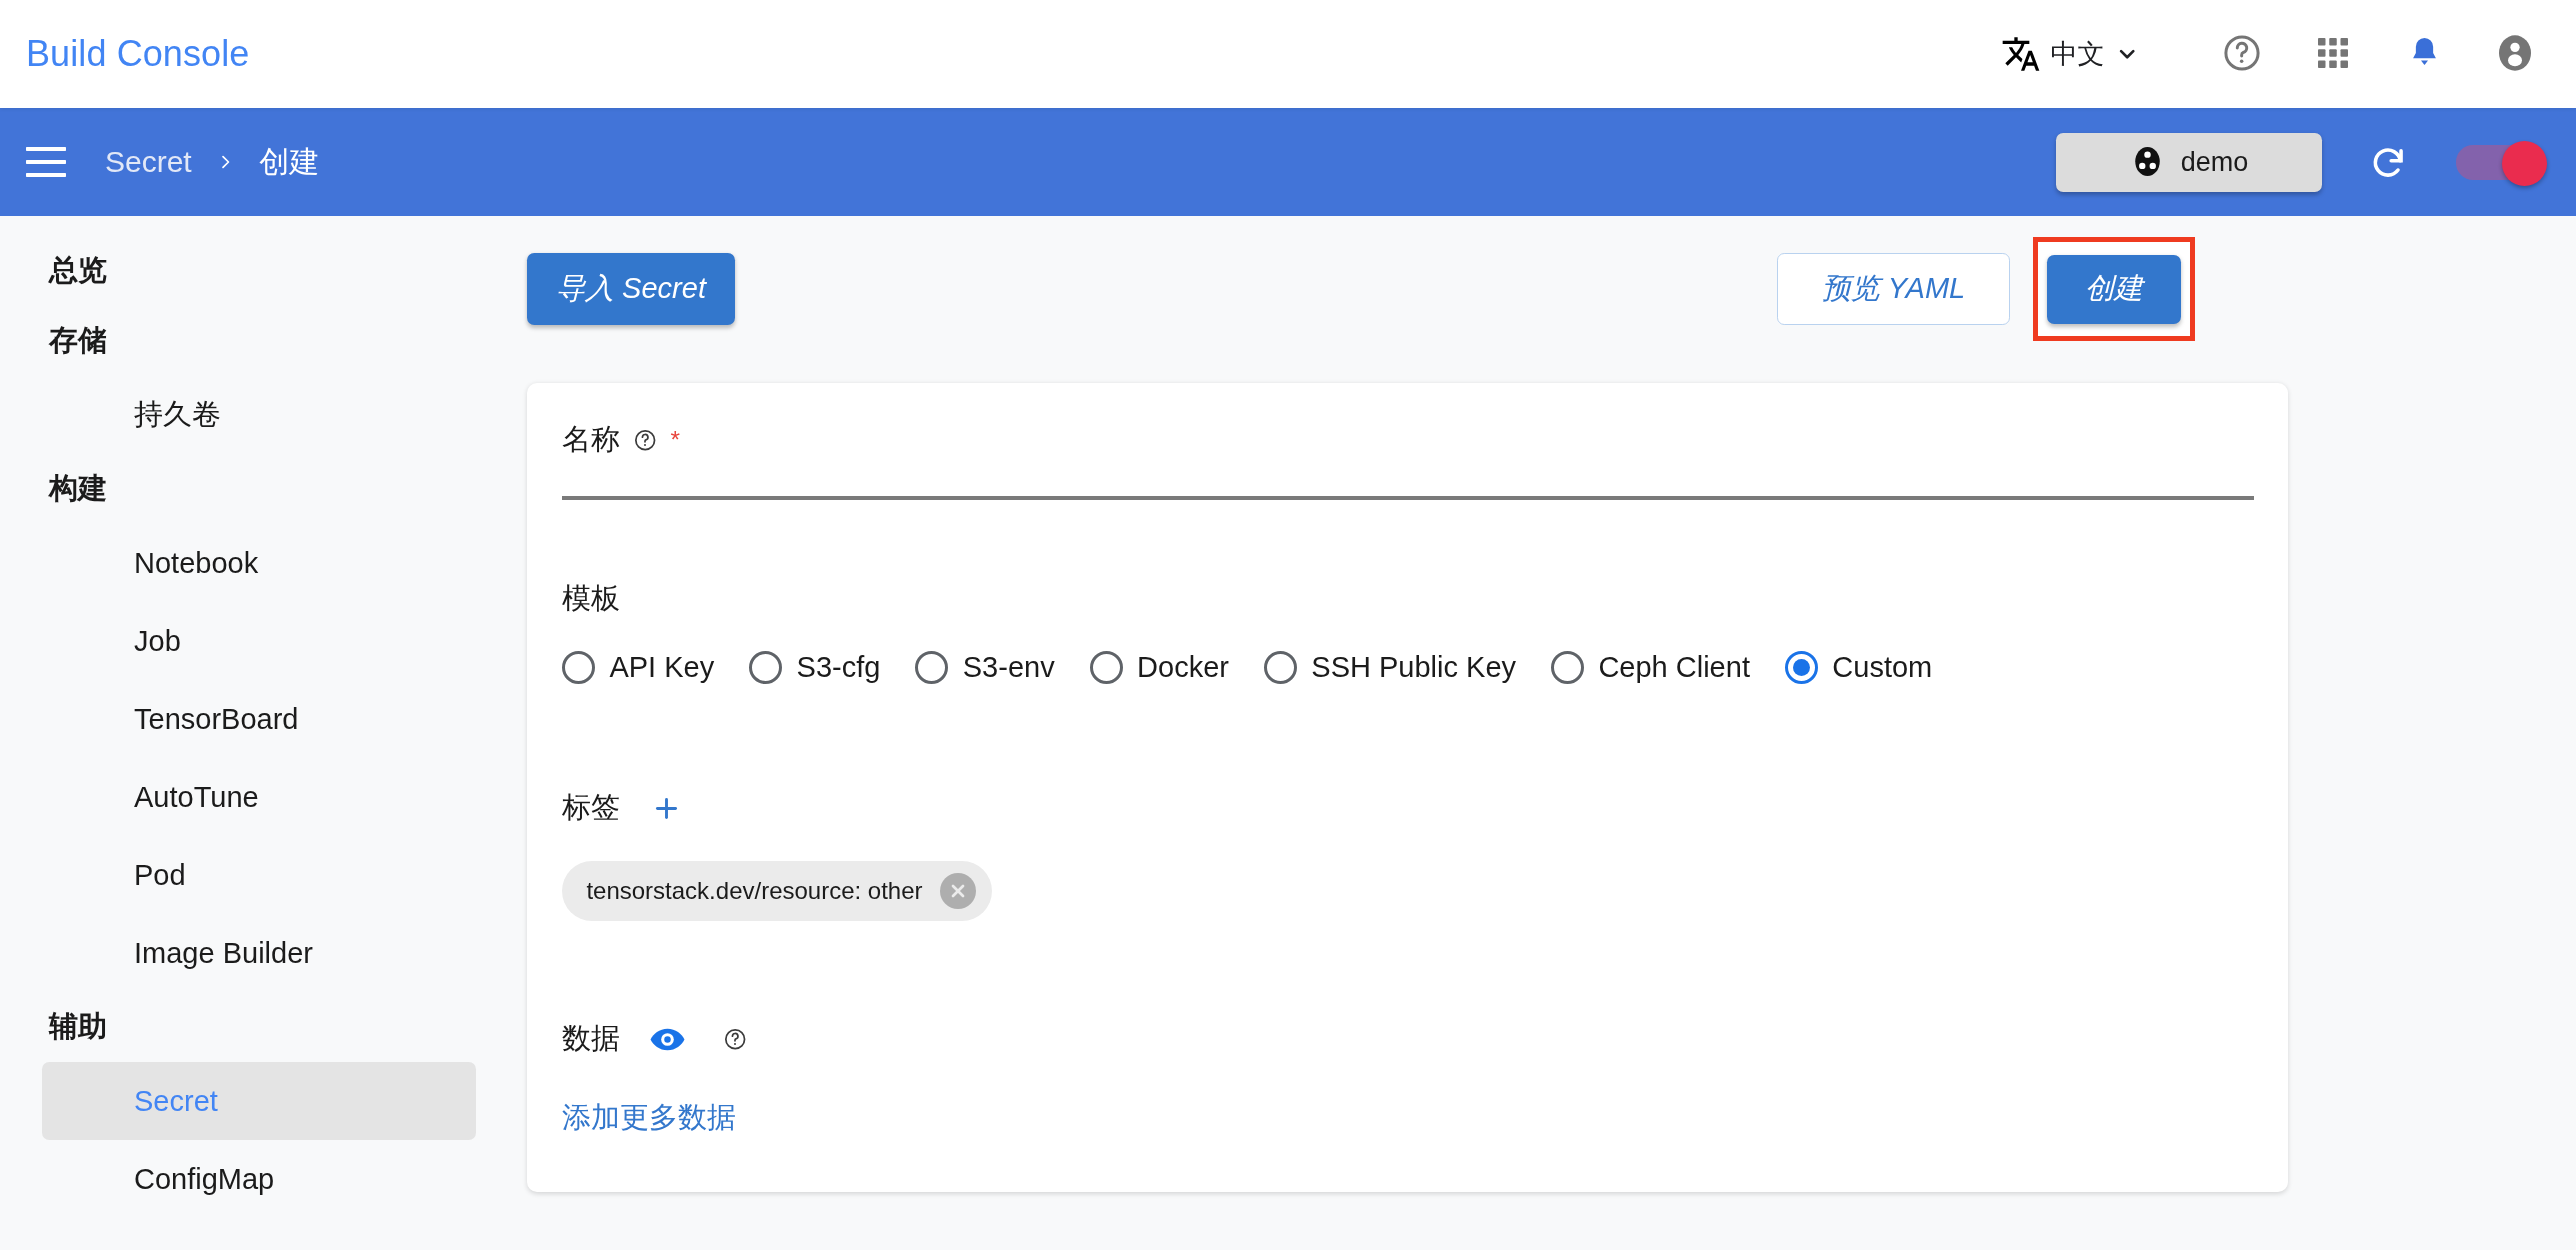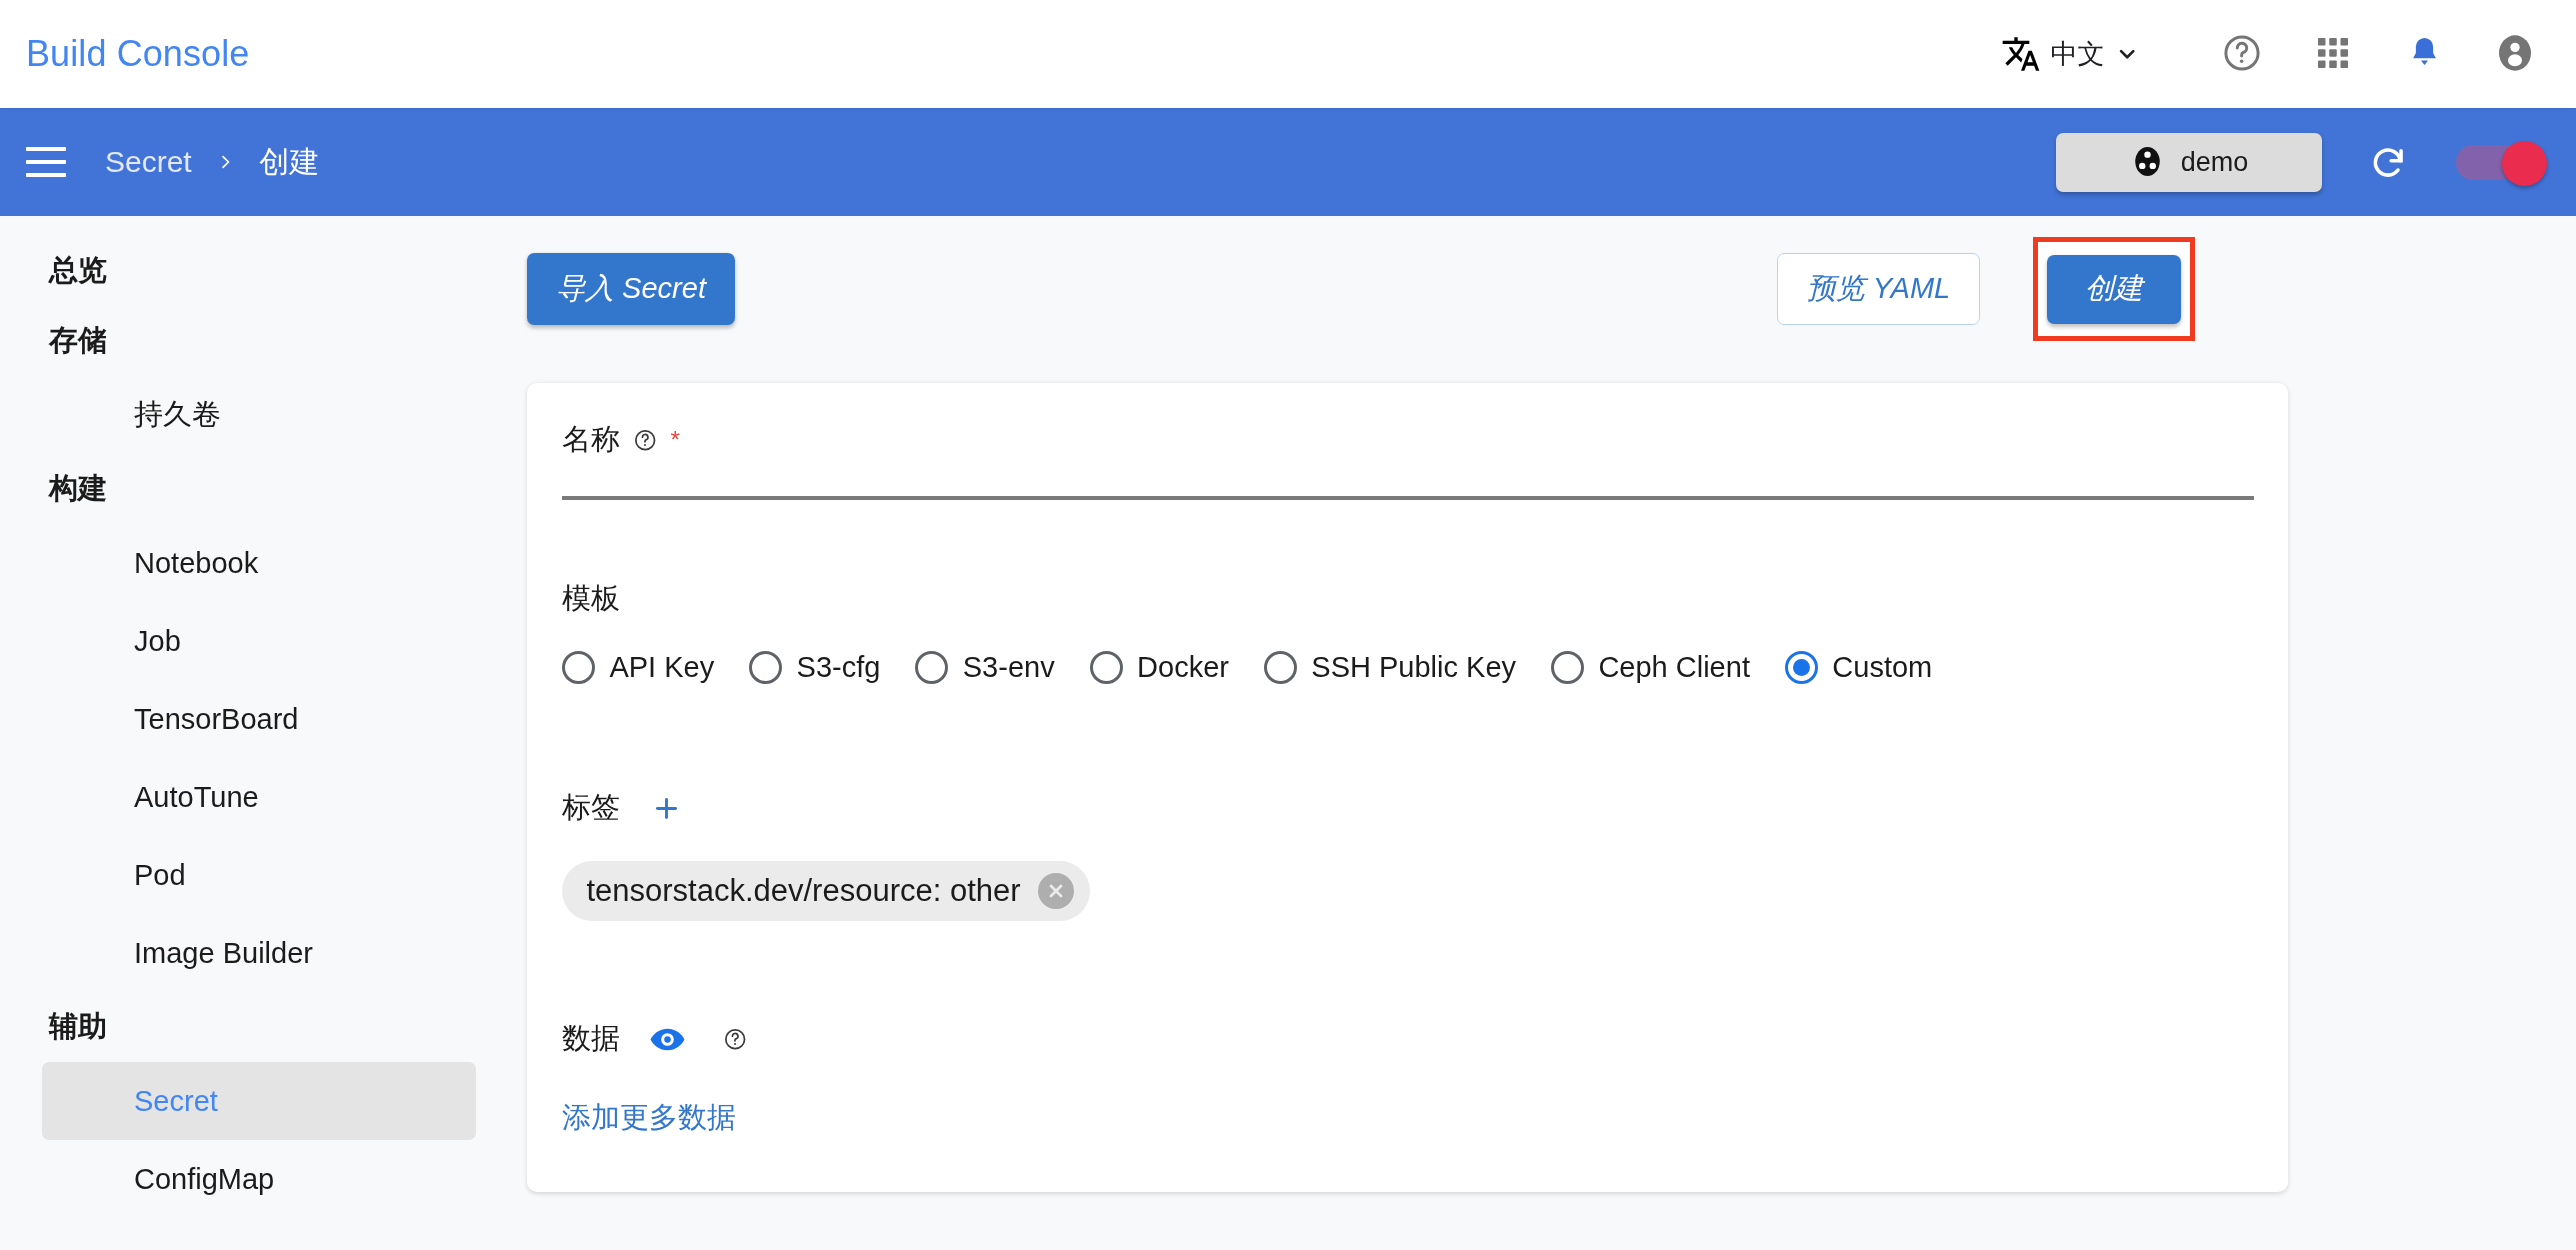--- a/index.html
+++ b/index.html
@@ -113,21 +113,21 @@
   }
   .btn-import {
     position:absolute; left: 24px; top: 7.2px;
     width: 208px; height: 72px;
     background: #3377cc; color: #ffffff;
     font-size: 29px; border-radius: 7.2px;
     box-shadow: 0 2.2px 4.3px rgba(0,0,0,0.25);
   }
   .btn-preview {
     position:absolute; left: 1274px; top: 7.2px;
-    width: 203px; height: 72px;
+    width: 233px; height: 72px;
     background: #ffffff; color: #3377cc;
     font-size: 29px; border-radius: 7.2px;
     border: 1.4px solid #b9d2ef;
   }
   .create-wrap {
     position:absolute; left: 1530px; top: -8.6px;
     width: 162px; height: 104px;
     border: 5.8px solid #ef3b20;
     background: #ffffff;
     display:flex; align-items:center; justify-content:center;
@@ -174,21 +174,21 @@
   .radio-label { font-size: 29px; color: #1b1b1b; margin-left: 14.4px; white-space: nowrap; }
 
   .labels-section { position:absolute; left: 35px; top: 405px; }
   .plus-icon { width: 29px; height: 29px; display:block; color:#3377cc; margin-left: 18.7px; }
   .chip {
     margin-top: 33px;
     display:inline-flex; align-items:center;
     height: 60px; border-radius: 30px;
     background: #ebebeb; padding: 0 16px 0 24.4px;
   }
-  .chip-text { font-size: 31px; color: #1b1b1b; }
+  .chip-text { font-size: 24px; color: #1b1b1b; }
   .chip-close {
     margin-left: 17px; width: 36px; height: 36px; border-radius: 50%;
     background: #aeaeae; display:flex; align-items:center; justify-content:center;
   }
   .chip-close svg { width: 20px; height: 20px; color: #ebebeb; display:block; }
 
   .data-section { position:absolute; left: 35px; top: 636px; }
   .eye-icon { width: 37px; height: 37px; display:block; color:#1a73e8; margin-left: 16px; }
   .data-help { margin-left: 24.4px; }
   .add-more {

